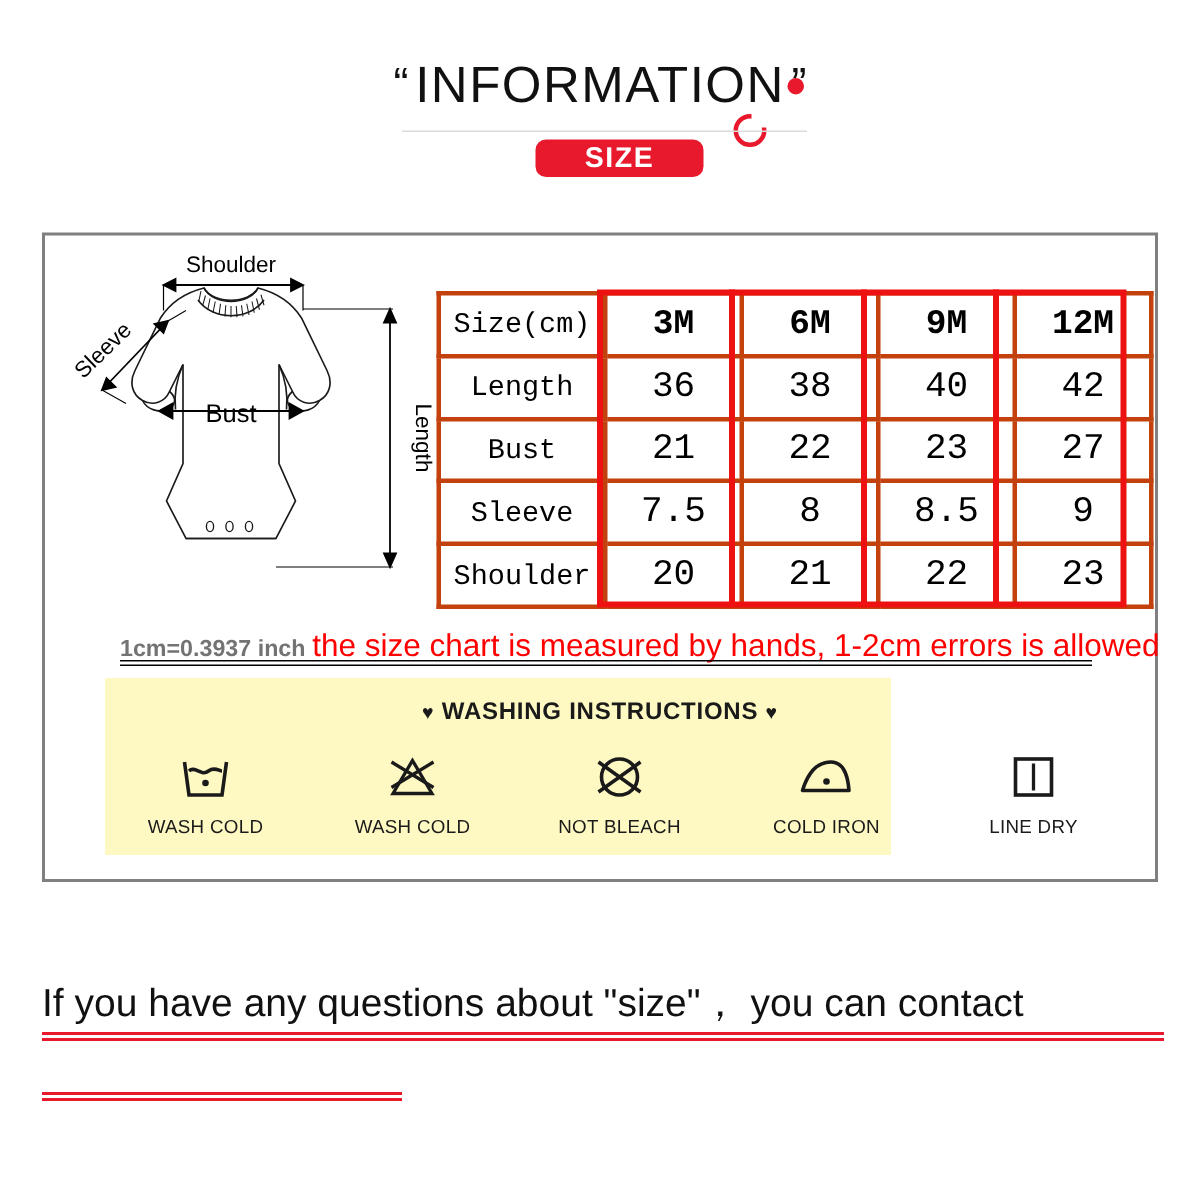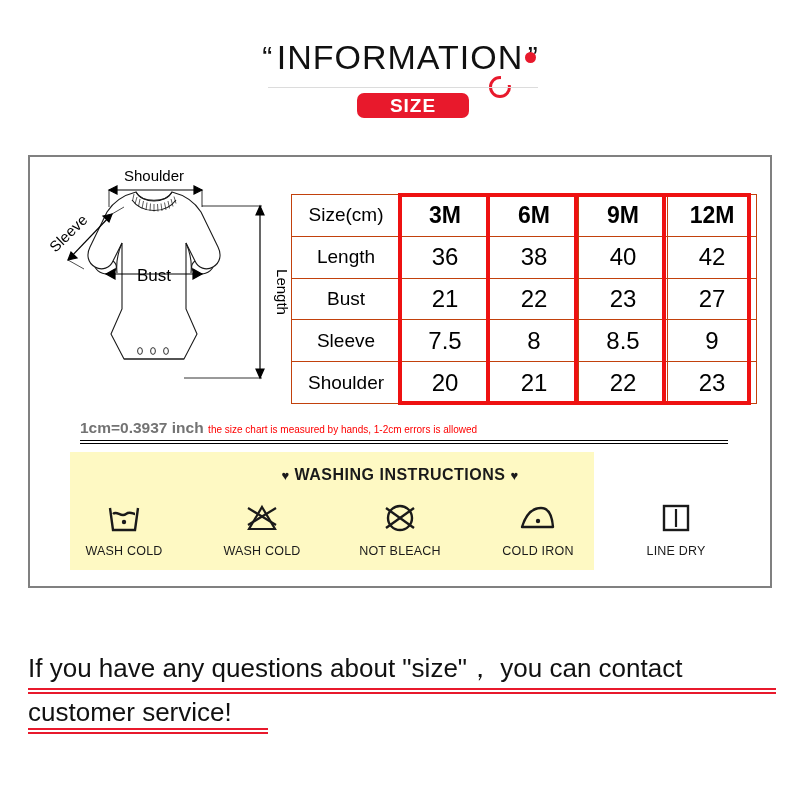--- a/index.html
+++ b/index.html
@@ -103,24 +103,24 @@
   }
 
   
   #size-table {
     position: absolute;
     left: 291px; top: 194px;
     border-collapse: collapse;
     table-layout: fixed;
   }
   #size-table td, #size-table th {
-    border: 1px solid #c2410c;
+    border: 3px solid #c2410c;
     text-align: center;
     vertical-align: middle;
-    font-family: Liberation Sans, sans-serif;
+    font-family: Liberation Mono, monospace;
     color: #000000;
     padding: 0;
   }
   #size-table .c0 { width: 108px; }
   #size-table .cx { width: 88px; }
   #size-table tr { height: 41.8px; }
   #size-table thead th {
     font-size: 23px;
     font-weight: bold;
   }
@@ -158,21 +158,21 @@
     left: 80px; top: 419px;
     width: 645px;
     white-space: nowrap;
   }
   #note-black {
     font-size: 15.5px;
     font-weight: bold;
     color: #737373;
   }
   #note-red {
-    font-size: 10px;
+    font-size: 21px;
     color: #fe0000;
   }
   #note-rule1 {
     position: absolute;
     left: 80px; top: 440px;
     width: 648px; height: 1px;
     background: #000000;
   }
   #note-rule2 {
     position: absolute;
@@ -195,21 +195,21 @@
     text-align: center;
     font-size: 16px;
     font-weight: bold;
     color: #1a1a1a;
     letter-spacing: 0.5px;
     white-space: nowrap;
   }
   .heart { font-size: 13px; }
   #wash-icons {
     position: absolute;
-    left: 0; top: 44px;
+    left: 13px; top: 44px;
     width: 660px;
     display: flex;
     justify-content: space-around;
     align-items: flex-start;
     gap: 30px;
   }
   .wash-item {
     width: 112px;
     text-align: center;
   }
@@ -466,18 +466,17 @@
         </svg>
       </div>
       <div class="wash-label">LINE DRY</div>
     </div>
 
   </div>
 </div>
 
 <div id="bottom">
   <span id="bl1-wrap"><span class="bline">If you have any questions about "size"， you can contact</span></span>
-  <span id="bl2-wrap"><span class="bline">customer service!</span></span>
 </div>
 <div class="bunder" id="u1a"></div>
 <div class="bunder" id="u1b"></div>
 <div class="bunder" id="u2a"></div>
 <div class="bunder" id="u2b"></div>
 
 </body></html>

